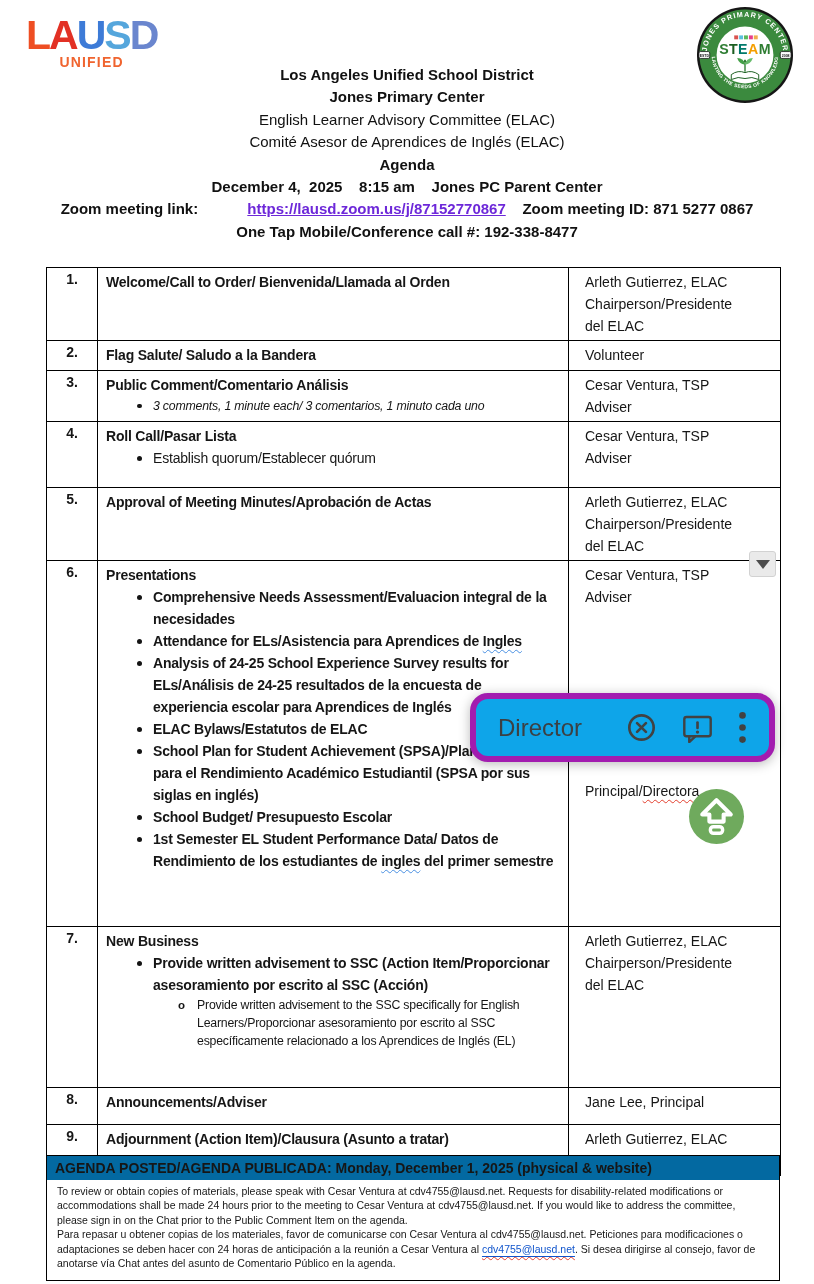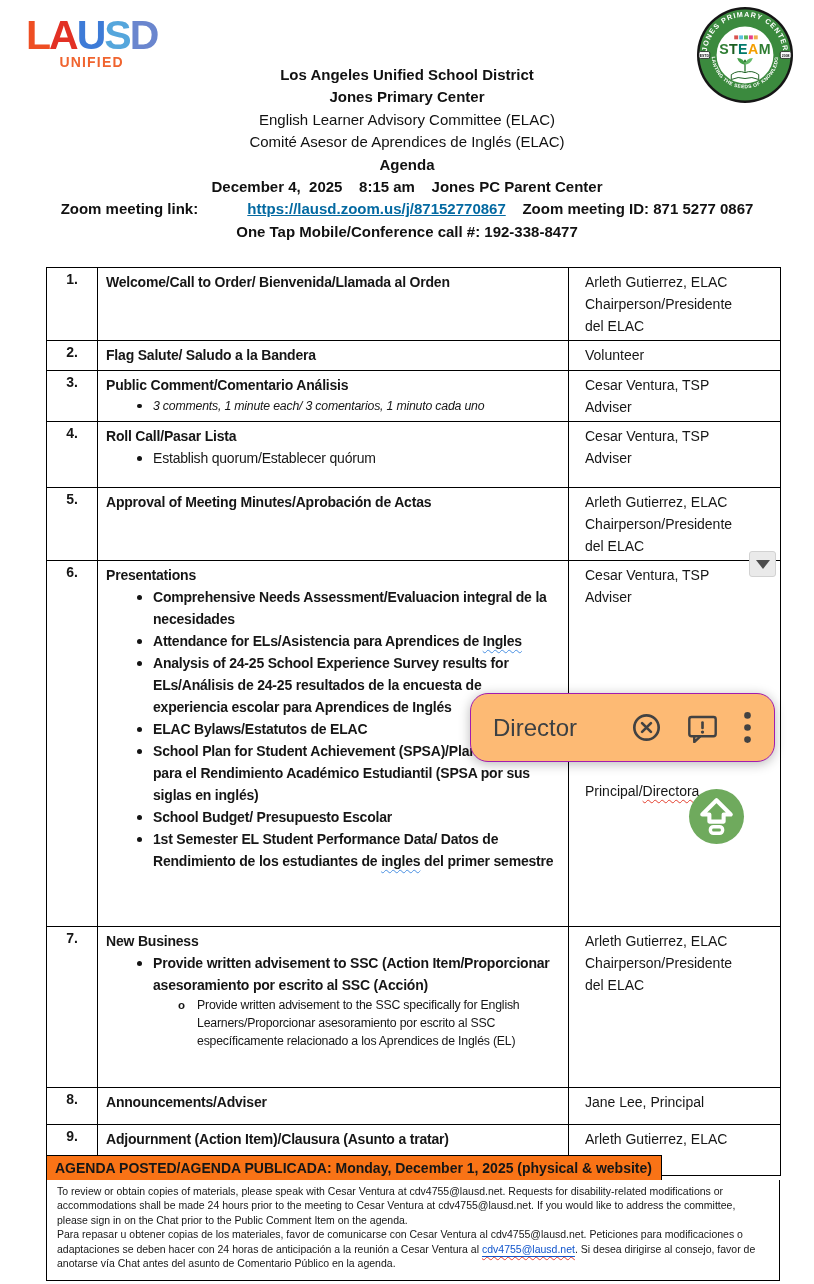--- a/index.html
+++ b/index.html
@@ -16,21 +16,21 @@
   
   .badge{position:absolute;right:20px;top:6px;width:98px;height:98px;}
   .arc-t{font-size:7.4px;font-weight:700;fill:#ffffff;letter-spacing:1.1px;}
   .arc-b{font-size:5px;font-weight:700;fill:#ffffff;letter-spacing:0.4px;}
   .estd{font-size:3.6px;font-weight:700;fill:#161616;}
   .steam{font-size:14.5px;font-weight:800;letter-spacing:0.4px;}
 
   
   .titles{position:absolute;top:64px;left:0;width:100%;text-align:center;
           font-size:15px;line-height:22.4px;color:#111;}
-  .hlink{color:#0369a1;text-decoration:underline;font-weight:700;cursor:pointer;padding-left:45px;}
+  .hlink{color:#6d28d9;text-decoration:underline;font-weight:700;cursor:pointer;padding-left:45px;}
 
   
   table.agenda{position:absolute;left:46px;top:267px;width:734px;
                border-collapse:collapse;table-layout:fixed;}
   table.agenda td{border:1.5px solid #000;vertical-align:top;}
   .col-num{width:51px;}.col-topic{width:471px;}.col-who{width:212px;}
   tr:nth-child(1){height:67px;} tr:nth-child(2){height:30px;}
   tr:nth-child(3){height:48px;} tr:nth-child(4){height:66px;}
   tr:nth-child(5){height:67px;} tr:nth-child(6){height:366px;}
   tr:nth-child(7){height:161px;} tr:nth-child(8){height:37px;}
@@ -49,37 +49,37 @@
   .bullet.sub::before{content:"o";background:none;width:auto;height:auto;border-radius:0;
                       left:72px;top:0;font-size:11.5px;font-weight:700;line-height:18px;}
   .who.gap{margin-top:172px;}
 
   
   .sq-red{text-decoration:underline wavy #E3402F 1px;text-underline-offset:3px;}
   .sq-blue{text-decoration:underline wavy #4A90E2 1px;text-underline-offset:3px;}
   .doclink{color:#1155CC;text-decoration:underline;}
 
   
-  .posted{position:absolute;left:46px;top:1155px;width:616px;box-sizing:border-box;
-          border:1.5px solid #000;background:#f97316;padding:4px 8px;
+  .posted{position:absolute;left:46px;top:1155px;width:734px;box-sizing:border-box;
+          border:1.5px solid #000;background:#0369a1;padding:4px 8px;
           font-size:14px;font-weight:700;}
   .fine{position:absolute;left:46px;top:1180px;width:734px;height:101px;box-sizing:border-box;
         border:1.5px solid #000;border-top:none;background:#fff;padding:4px 10px;
         font-size:10.5px;line-height:14.4px;}
   .fine p{margin:0;}
   .fine p + p{}
 
   
   .dd-btn{position:absolute;left:749px;top:551px;width:27px;height:26px;
           background:#EAEAEA;border:1px solid #D2D2D2;border-radius:3px;
           display:flex;align-items:center;justify-content:center;padding:0;cursor:pointer;}
   .dd-tri{width:0;height:0;border-left:7px solid transparent;border-right:7px solid transparent;
           border-top:9px solid #4D4D4D;}
-  .popup{position:absolute;left:470px;top:693px;width:305px;height:69px;background:#fdba74;
-         border:1px solid #a21caf;border-radius:18px;box-shadow:0 2px 12px rgba(0,0,0,0.28);
+  .popup{position:absolute;left:470px;top:693px;width:305px;height:69px;background:#0ea5e9;
+         border:6px solid #a21caf;border-radius:18px;box-shadow:0 2px 12px rgba(0,0,0,0.28);
          display:flex;align-items:center;padding:0 22px;box-sizing:border-box;z-index:5;}
   .popup-word{font-size:24px;color:#3C4043;margin-right:auto;cursor:pointer;}
   .picon{display:flex;align-items:center;justify-content:center;margin-left:24px;cursor:pointer;}
   .fab{position:absolute;left:689px;top:789px;width:55px;height:55px;border-radius:50%;
        border:none;padding:0;display:flex;align-items:center;justify-content:center;
        cursor:pointer;z-index:4;}
 </style>
 </head>
 <body>
 

